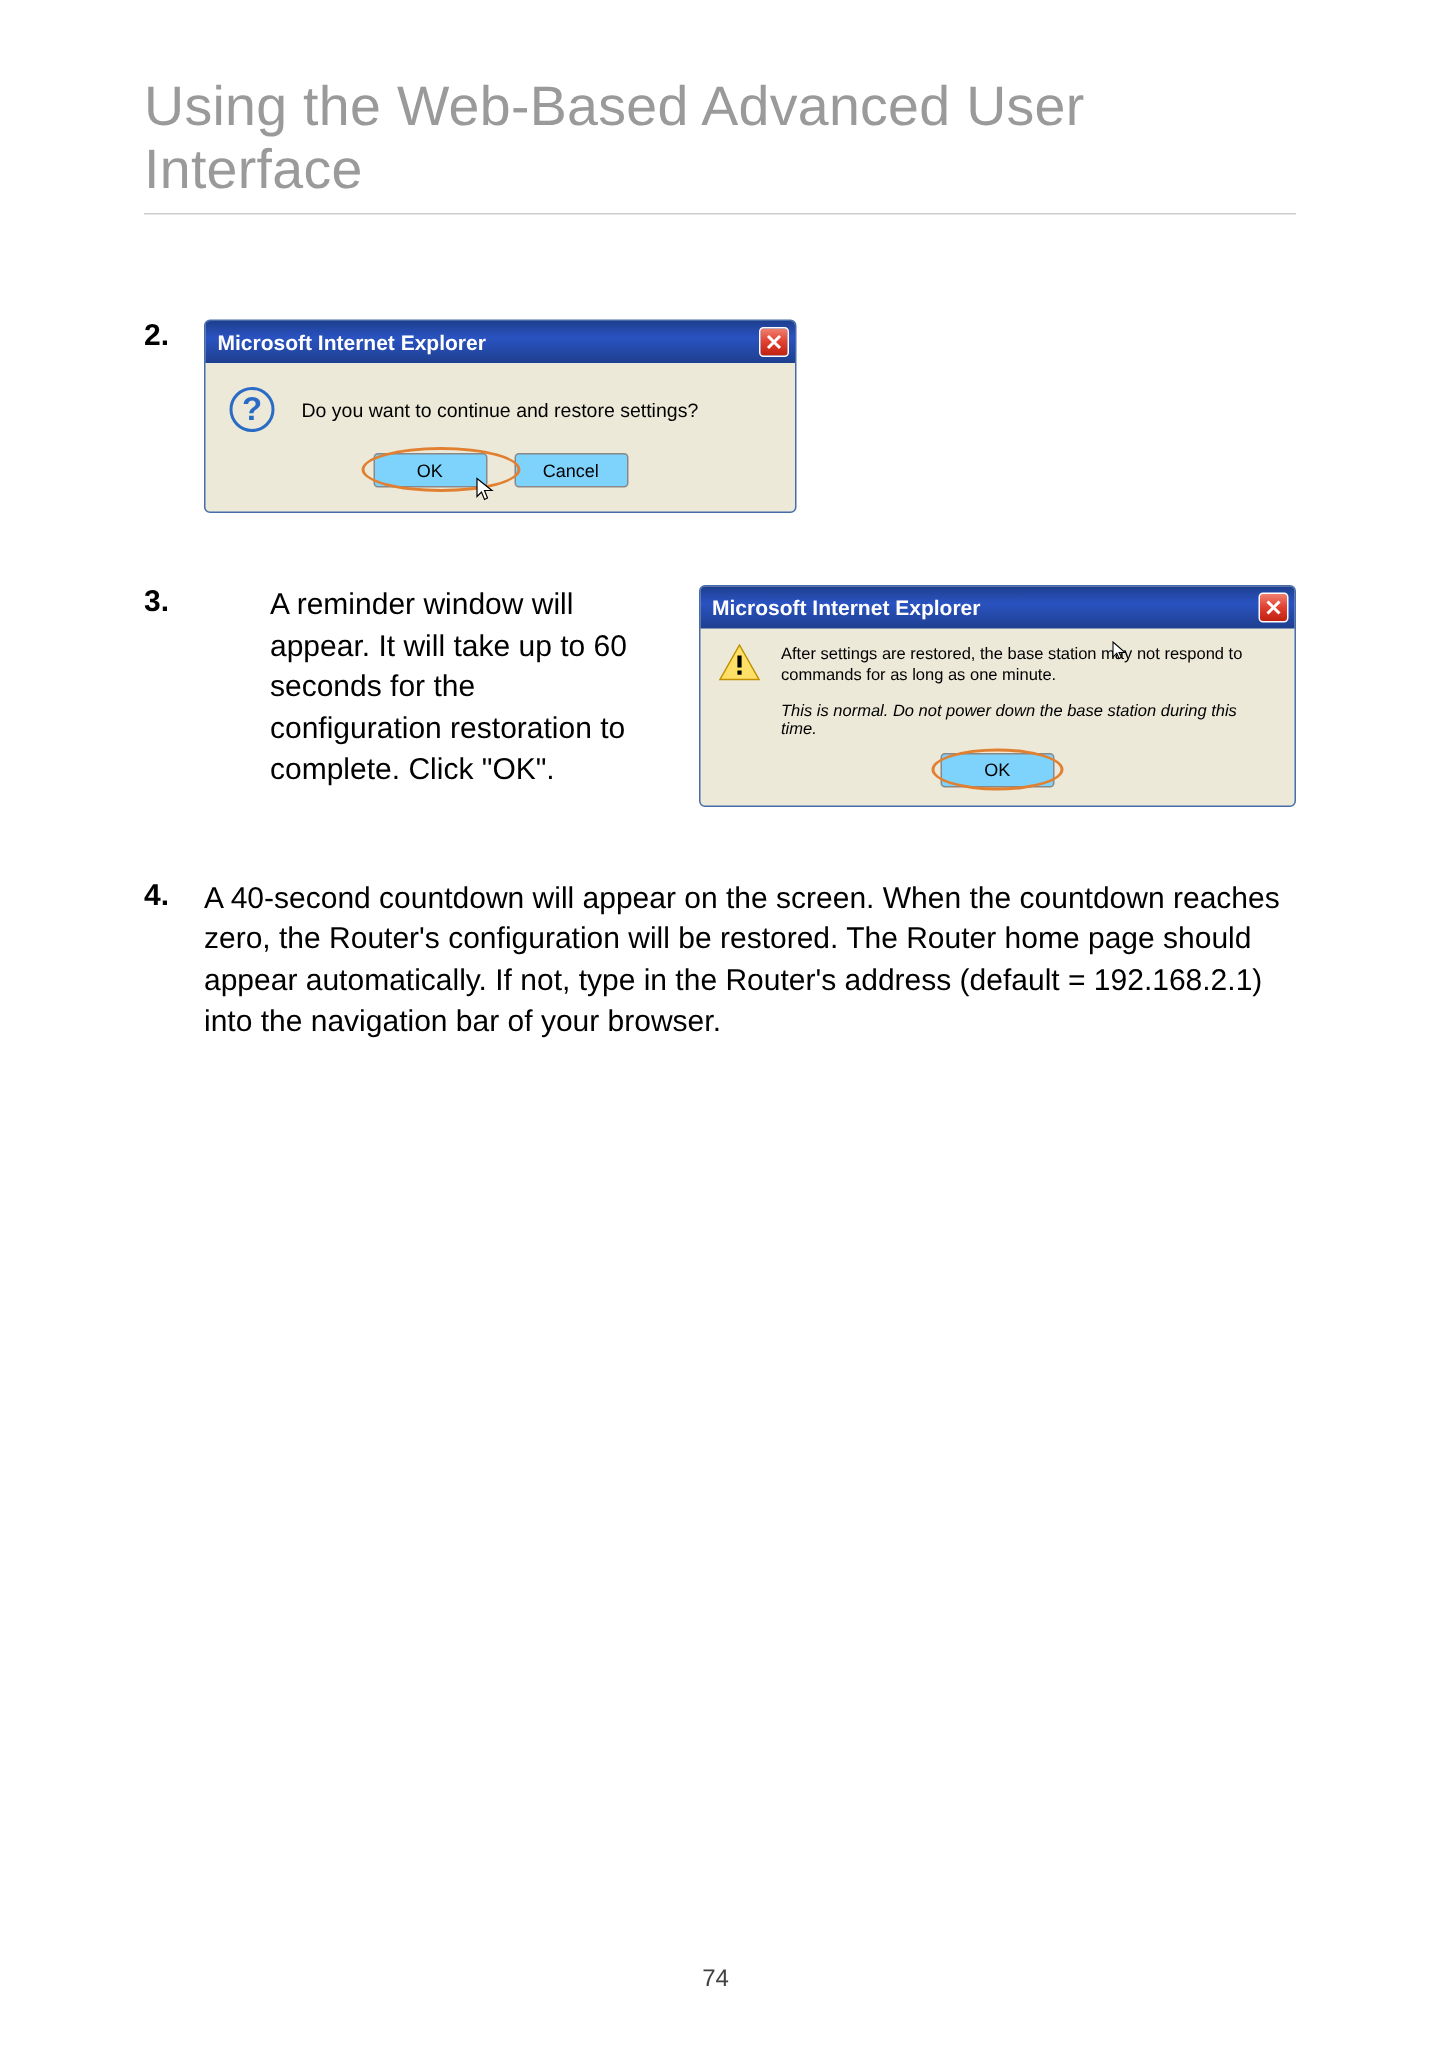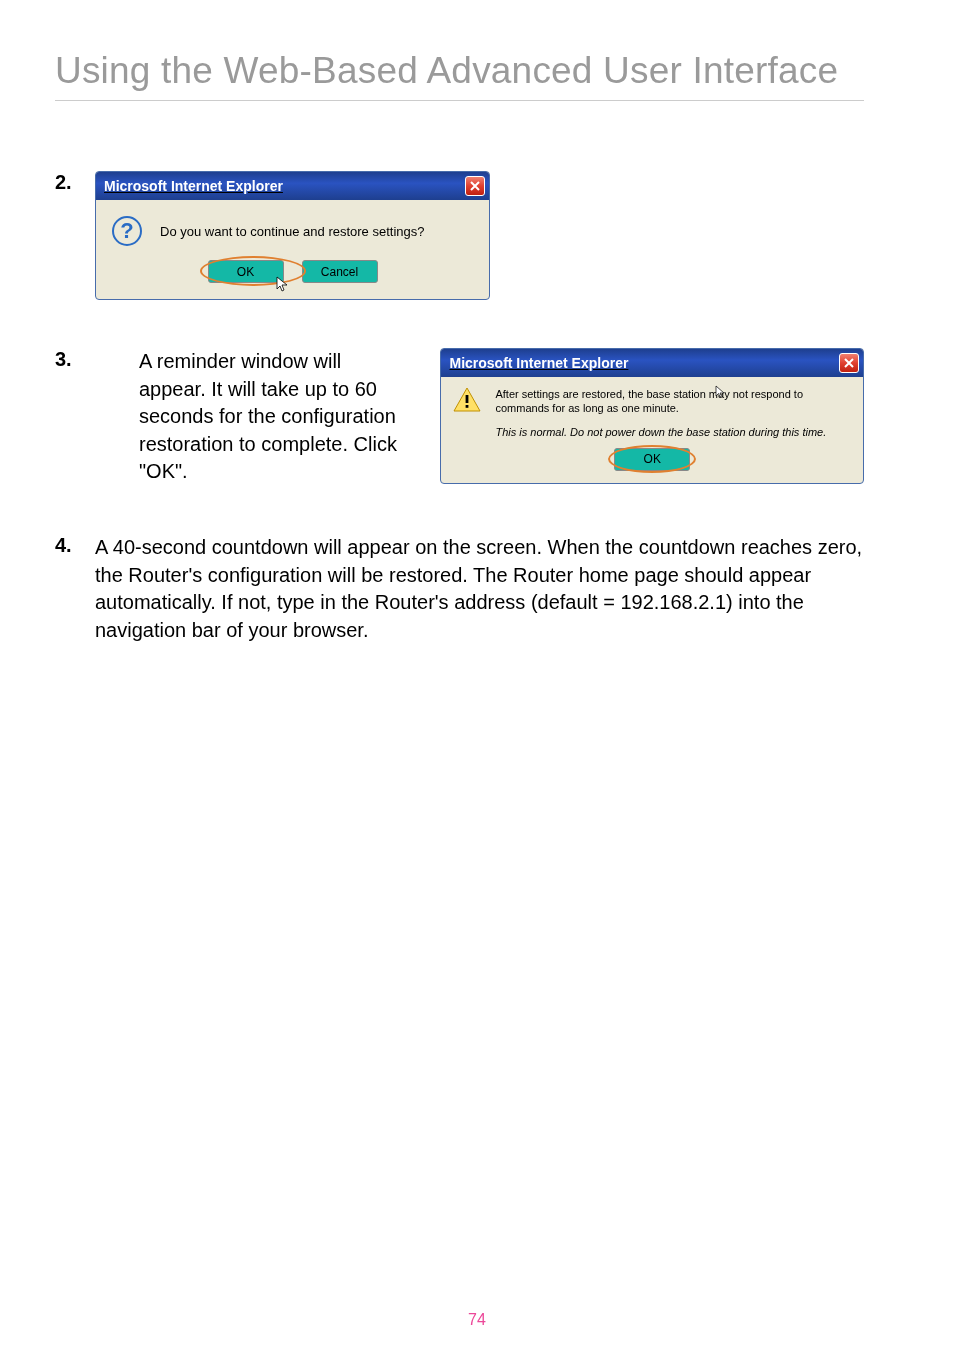--- a/index.html
+++ b/index.html
@@ -1,60 +1,60 @@
 <!DOCTYPE html>
 <html><head>
 <meta charset="utf-8">
 <style>
   * { margin: 0; padding: 0; box-sizing: border-box; }
   html, body { width: 954px; height: 1363px; background: #fff; font-family: Arial, Helvetica, sans-serif; color: #000; }
-  .page { width: 954px; height: 1363px; position: relative; padding: 50px 90px 30px 55px; }
+  .page { width: 954px; height: 1363px; position: relative; padding: 50px 90px 30px 96px; }
   .page-title { font-size: 37px; color: #9a9a9a; font-weight: 400; letter-spacing: 0.2px; margin-bottom: 8px; }
   .title-rule { border: none; border-top: 1.5px solid #ccc; margin-bottom: 70px; }
   .content { position: relative; }
   .row { display: flex; align-items: flex-start; margin-bottom: 48px; }
   .num { width: 40px; flex: 0 0 40px; font-weight: bold; font-size: 20px; }
   .body-text { font-size: 20px; line-height: 1.38; }
   .step2-text { width: 270px; margin-right: 48px; }
   .step3-text { width: 280px; margin-right: 38px; margin-left: 44px; }
   .step4-text { width: 780px; }
 
   
   .dlg { border: 1px solid #476cab; border-radius: 4px; background: #ece9d8; position: relative; }
   .dlg1 { width: 395px; }
-  .dlg-titlebar { background: linear-gradient(to bottom, #1e3f8f 0%, #2a53c1 40%, #1e3f8f 100%); height: 28px; border-radius: 3px 3px 0 0; display: flex; align-items: center; justify-content: space-between; padding: 0 4px 0 8px; text-decoration: underline; }
+  .dlg-titlebar { background: linear-gradient(to bottom, #1e3f8f 0%, #2a53c1 40%, #1e3f8f 100%); height: 28px; border-radius: 3px 3px 0 0; display: flex; align-items: center; justify-content: space-between; padding: 0 4px 0 8px; }
   .dlg-title { color: #fff; font-weight: bold; font-size: 14px; }
   .close-btn { width: 20px; height: 20px; background: linear-gradient(to bottom, #f08070 0%, #e04030 50%, #c02010 100%); border: 1px solid #fff; border-radius: 3px; display: flex; align-items: center; justify-content: center; }
   .close-btn svg { display: block; }
   .dlg-body { padding: 16px; display: flex; flex-direction: column; }
   .dlg-body-row { display: flex; align-items: center; }
   .q-icon { width: 30px; height: 30px; border-radius: 50%; border: 2px solid #2a6cc5; display: flex; align-items: center; justify-content: center; margin-right: 18px; }
   .q-icon span { color: #2a6cc5; font-weight: bold; font-size: 22px; }
   .dlg-msg { font-size: 13px; color: #000; }
   .dlg-btnrow { display: flex; justify-content: center; margin-top: 14px; gap: 18px; position: relative; }
-  .winbtn { min-width: 76px; height: 23px; background: #14b8a6; border: 1px solid #888; border-radius: 3px; font-size: 12px; cursor: pointer; }
+  .winbtn { min-width: 76px; height: 23px; background: #7dd3fc; border: 1px solid #888; border-radius: 3px; font-size: 12px; cursor: pointer; }
   .ellipse { position: absolute; border: 2px solid #e08030; border-radius: 50%; pointer-events: none; }
   .d1-ellipse { width: 106px; height: 30px; left: 88px; top: -4px; }
   .cursor-arrow { position: absolute; width: 14px; height: 18px; }
   .cursor-arrow svg { display: block; }
   .d1-cursor { left: 164px; top: 16px; }
 
   
   .dlg2 { width: 450px; }
   .dlg2 .dlg-body { padding: 10px 12px 12px 12px; }
   .warn-icon { width: 28px; height: 26px; display: flex; align-items: center; justify-content: center; margin-right: 14px; flex-shrink: 0; }
   .warn-icon svg { display: block; }
   .dlg2-msg { font-size: 11px; color: #000; line-height: 1.3; }
   .dlg2-msg2 { font-size: 11px; color: #000; margin-top: 10px; margin-left: 42px; font-style: italic; }
   .dlg2-btnrow { display: flex; justify-content: center; margin-top: 10px; position: relative; }
   .d2-ellipse { width: 88px; height: 28px; left: 50%; margin-left: -44px; top: -3px; }
   .cursor-on-text { position: absolute; left: 274px; top: 8px; width: 12px; height: 14px; }
   .cursor-on-text svg { display: block; }
 
-  .page-num { position: absolute; bottom: 34px; left: 0; width: 954px; text-align: center; color: #ec4899; font-size: 16px; }
+  .page-num { position: absolute; bottom: 34px; left: 0; width: 954px; text-align: center; color: #404040; font-size: 16px; }
 </style>
 </head>
 <body>
 
 <div class="page">
   <h1 class="page-title">Using the Web-Based Advanced User Interface</h1>
   <hr class="title-rule">
 
   <div class="content">
 

